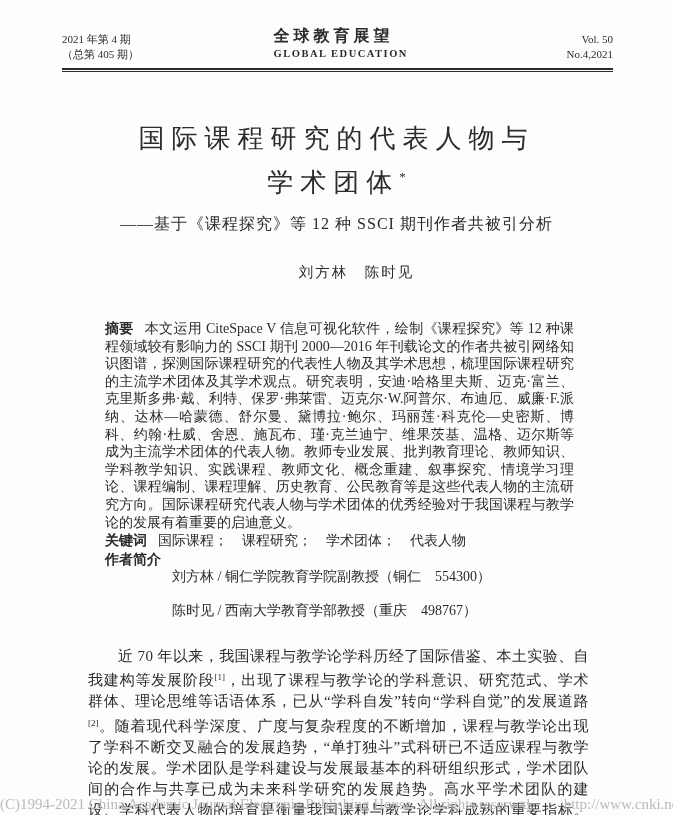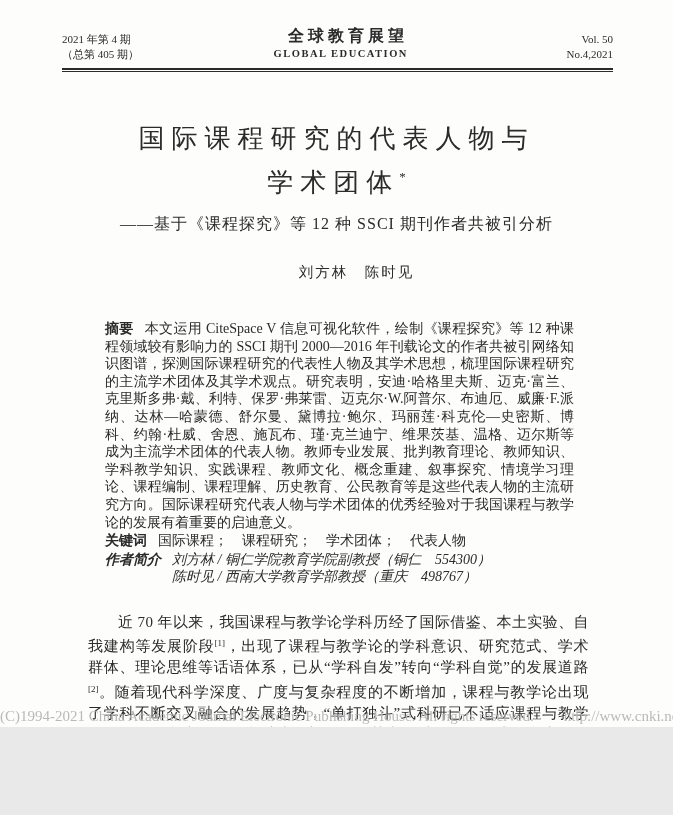--- a/index.html
+++ b/index.html
@@ -1,36 +1,36 @@
 <!DOCTYPE html>
 <html><head>
 <meta charset="utf-8">
 <style>
   * { margin: 0; padding: 0; box-sizing: border-box; }
   html, body { background: #e9e9e9; }
   body { font-family: "Liberation Serif", serif; }
   .page {
     position: relative;
     width: 673px;
-    height: 727px;
+    height: 815px;
     margin: 0 auto;
     background: #fdfdfc;
     color: #2b2b2b;
     overflow: hidden;
   }
 
   
   .journal-header {
     display: flex;
     justify-content: space-between;
     align-items: flex-end;
     padding: 26px 60px 4px 62px;
   }
   .issue-block { font-size: 11px; line-height: 15px; }
-  .masthead { text-align: right; }
+  .masthead { text-align: left; }
   .masthead .cn {
     font-size: 16px;
     font-weight: bold;
     letter-spacing: 4px;
     line-height: 20px;
   }
   .masthead .en {
     font-size: 10.5px;
     font-weight: bold;
     letter-spacing: 1.5px;
@@ -80,28 +80,27 @@
   }
   .abstract-block p { text-align: justify; }
   .abstract-block .label {
     font-weight: bold;
     margin-right: 11px;
   }
   .keywords-line { margin-top: 1px; }
   .bio-row {
     display: flex;
     margin-top: 1px;
-    font-style: italic;
   }
   .bio-row .label {
     font-weight: bold;
     margin-right: 11px;
     white-space: nowrap;
   }
-  .bio-lines div { line-height: 17.6px; }
+  .bio-lines div { line-height: 17.6px; margin-top: 17px; }
 
   
   .body-text {
     margin: 26px 84px 0 88px;
     font-size: 15px;
     line-height: 21.2px;
     text-align: justify;
     letter-spacing: 0.4px;
   }
   .body-text p { text-indent: 2em; }

